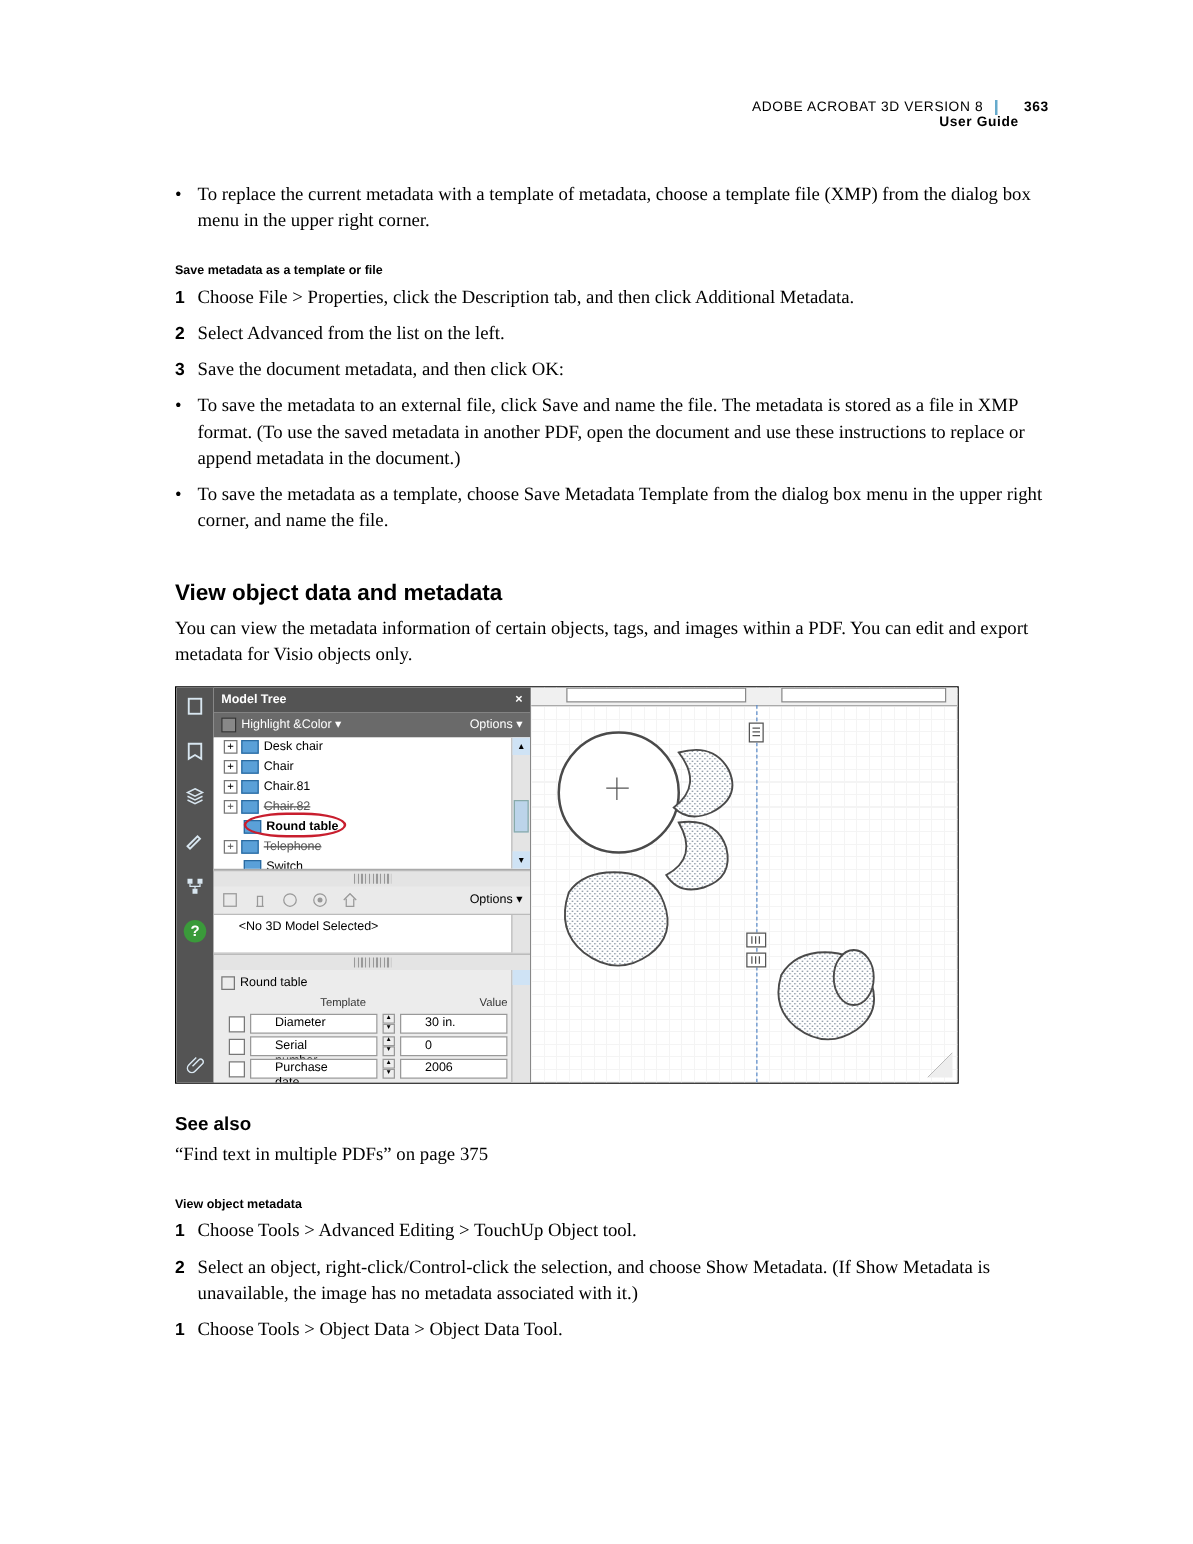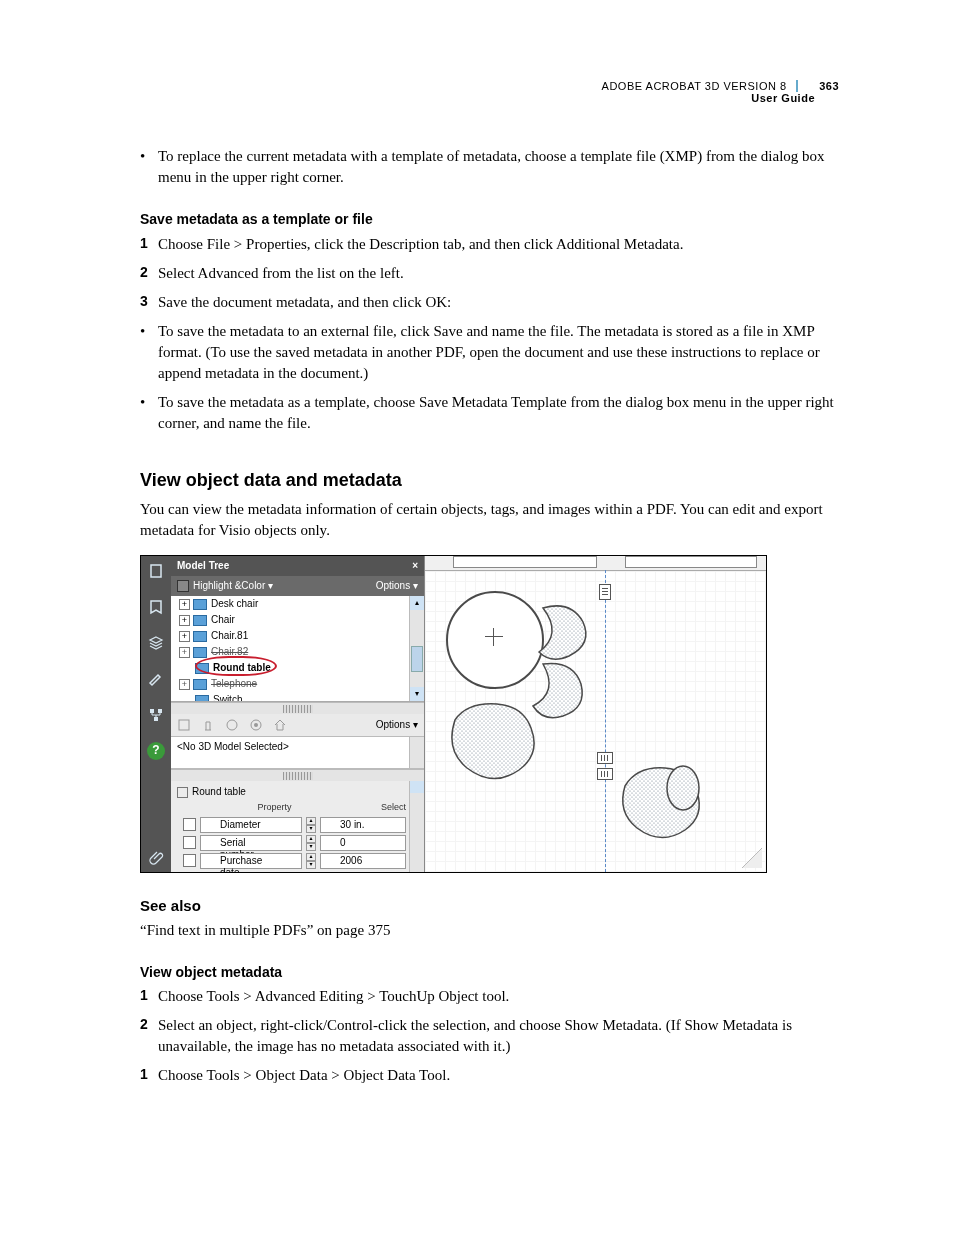--- a/index.html
+++ b/index.html
@@ -49,21 +49,21 @@
     width: 18px;
     flex: 0 0 18px;
     font-family: "Myriad Pro", Arial, sans-serif;
     font-weight: bold;
     font-size: 14px;
   }
   .bullet-row .tx, .num-row .tx { flex: 1; }
   .h3 {
     font-family: "Myriad Pro", Arial, sans-serif;
     font-weight: bold;
-    font-size: 14px;
+    font-size: 10px;
     margin: 22px 0 4px 0;
   }
   .h2 {
     font-family: "Myriad Pro", Arial, sans-serif;
     font-weight: bold;
     font-size: 18px;
     margin: 34px 0 6px 0;
   }
   .caption {
     font-style: italic;
@@ -167,21 +167,21 @@
     background:#eaeaea;
     padding:4px 6px;
     display:flex; justify-content:space-between; align-items:center;
     border-bottom:1px solid #bbb;
   }
   .midtools .icons { display:flex; gap:10px; color:#999;}
   .midtools .icons span { width:14px; height:14px; display:inline-block;}
   .midtools .opt::after { content:" \25BE"; }
   .nosel {
     background:#fff; height:30px; position:relative; border-bottom:1px solid #bbb;
-    padding:3px 6px;
+    padding:3px 20px;
   }
   .nosel .sb2 { position:absolute; right:0; top:0; bottom:0; width:14px; background:#e4e4e4; border-left:1px solid #bbb;}
   .proppane { flex:1; background:#ececec; padding:2px 4px; position:relative;}
   .proppane .pttl { padding:2px 2px 2px 12px;}
   .proppane .phead { display:flex; font-size:9px; color:#333; padding:0 14px 2px 28px;}
   .proppane .phead .c1 { flex:1; text-align:center;}
   .proppane .phead .c2 { width:60px; text-align:right;}
   .proppane .prow { display:flex; align-items:center; padding:1px 14px 1px 8px; gap:4px;}
   .proppane .prow .cb { width:11px; height:11px; border:1px solid #777; background:#fff;}
   .proppane .prow .pname {
@@ -372,22 +372,22 @@
         <div class="hsb">
             <div class="grip"></div>
           </div>
 
         <div class="proppane">
           <div style="display:flex;align-items:center;gap:4px;padding:2px;">
             <span style="width:9px;height:9px;border:1px solid #777;display:inline-block;"></span>
             <span class="pttl" style="padding:0">Round table</span>
           </div>
           <div class="phead">
-            <span class="c1">Property</span>
-            <span class="c2">Select</span>
+            <span class="c1">Template</span>
+            <span class="c2">Value</span>
           </div>
           <div class="prow">
             <span class="cb"></span>
             <span class="pname">Diameter</span>
             <span class="spin">
                 <div>▴</div>
                 <div>▾</div>
               </span>
             <span class="pval">30 in.</span>
           </div>

